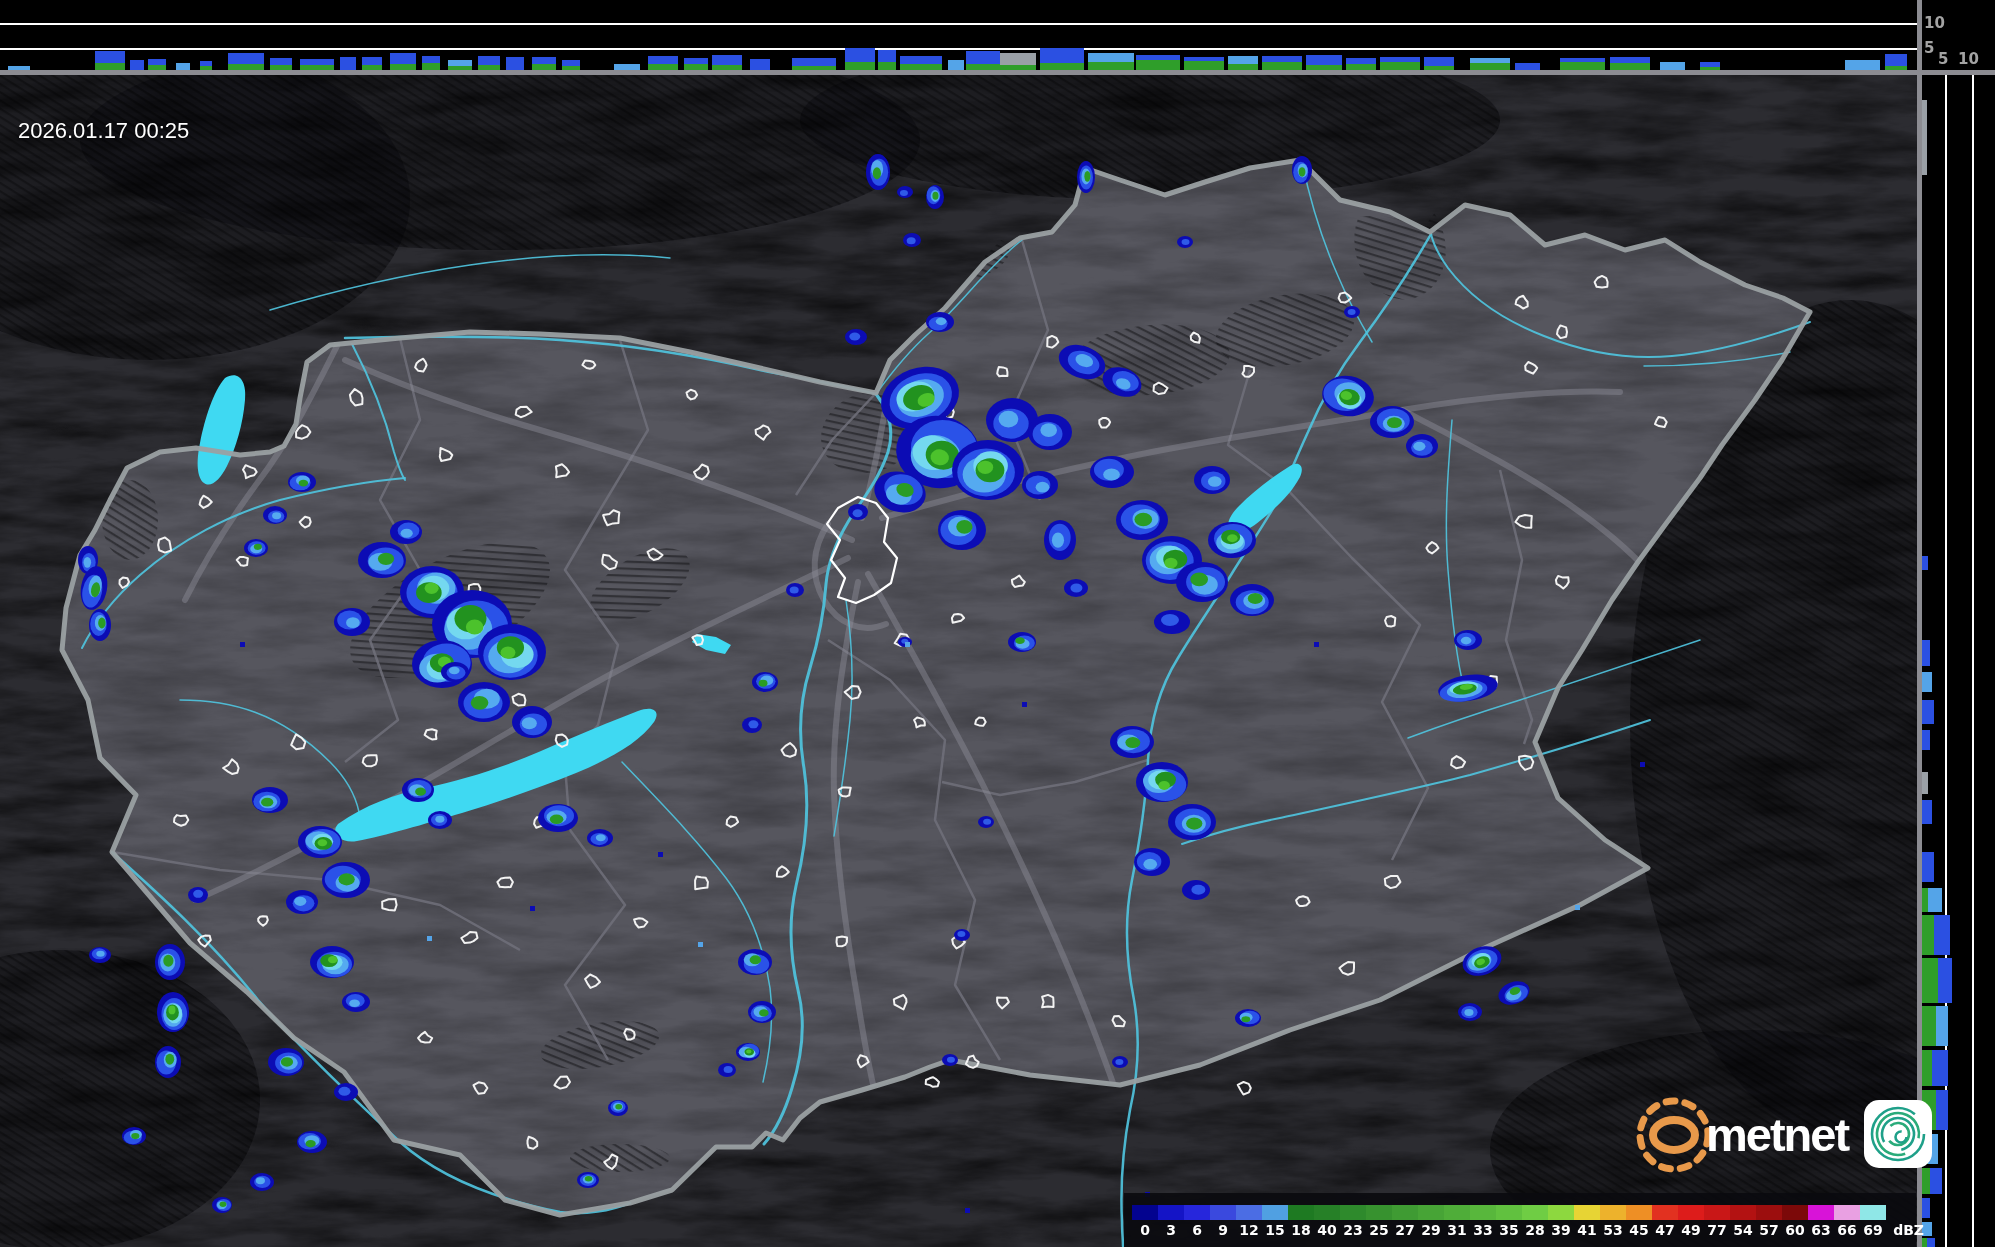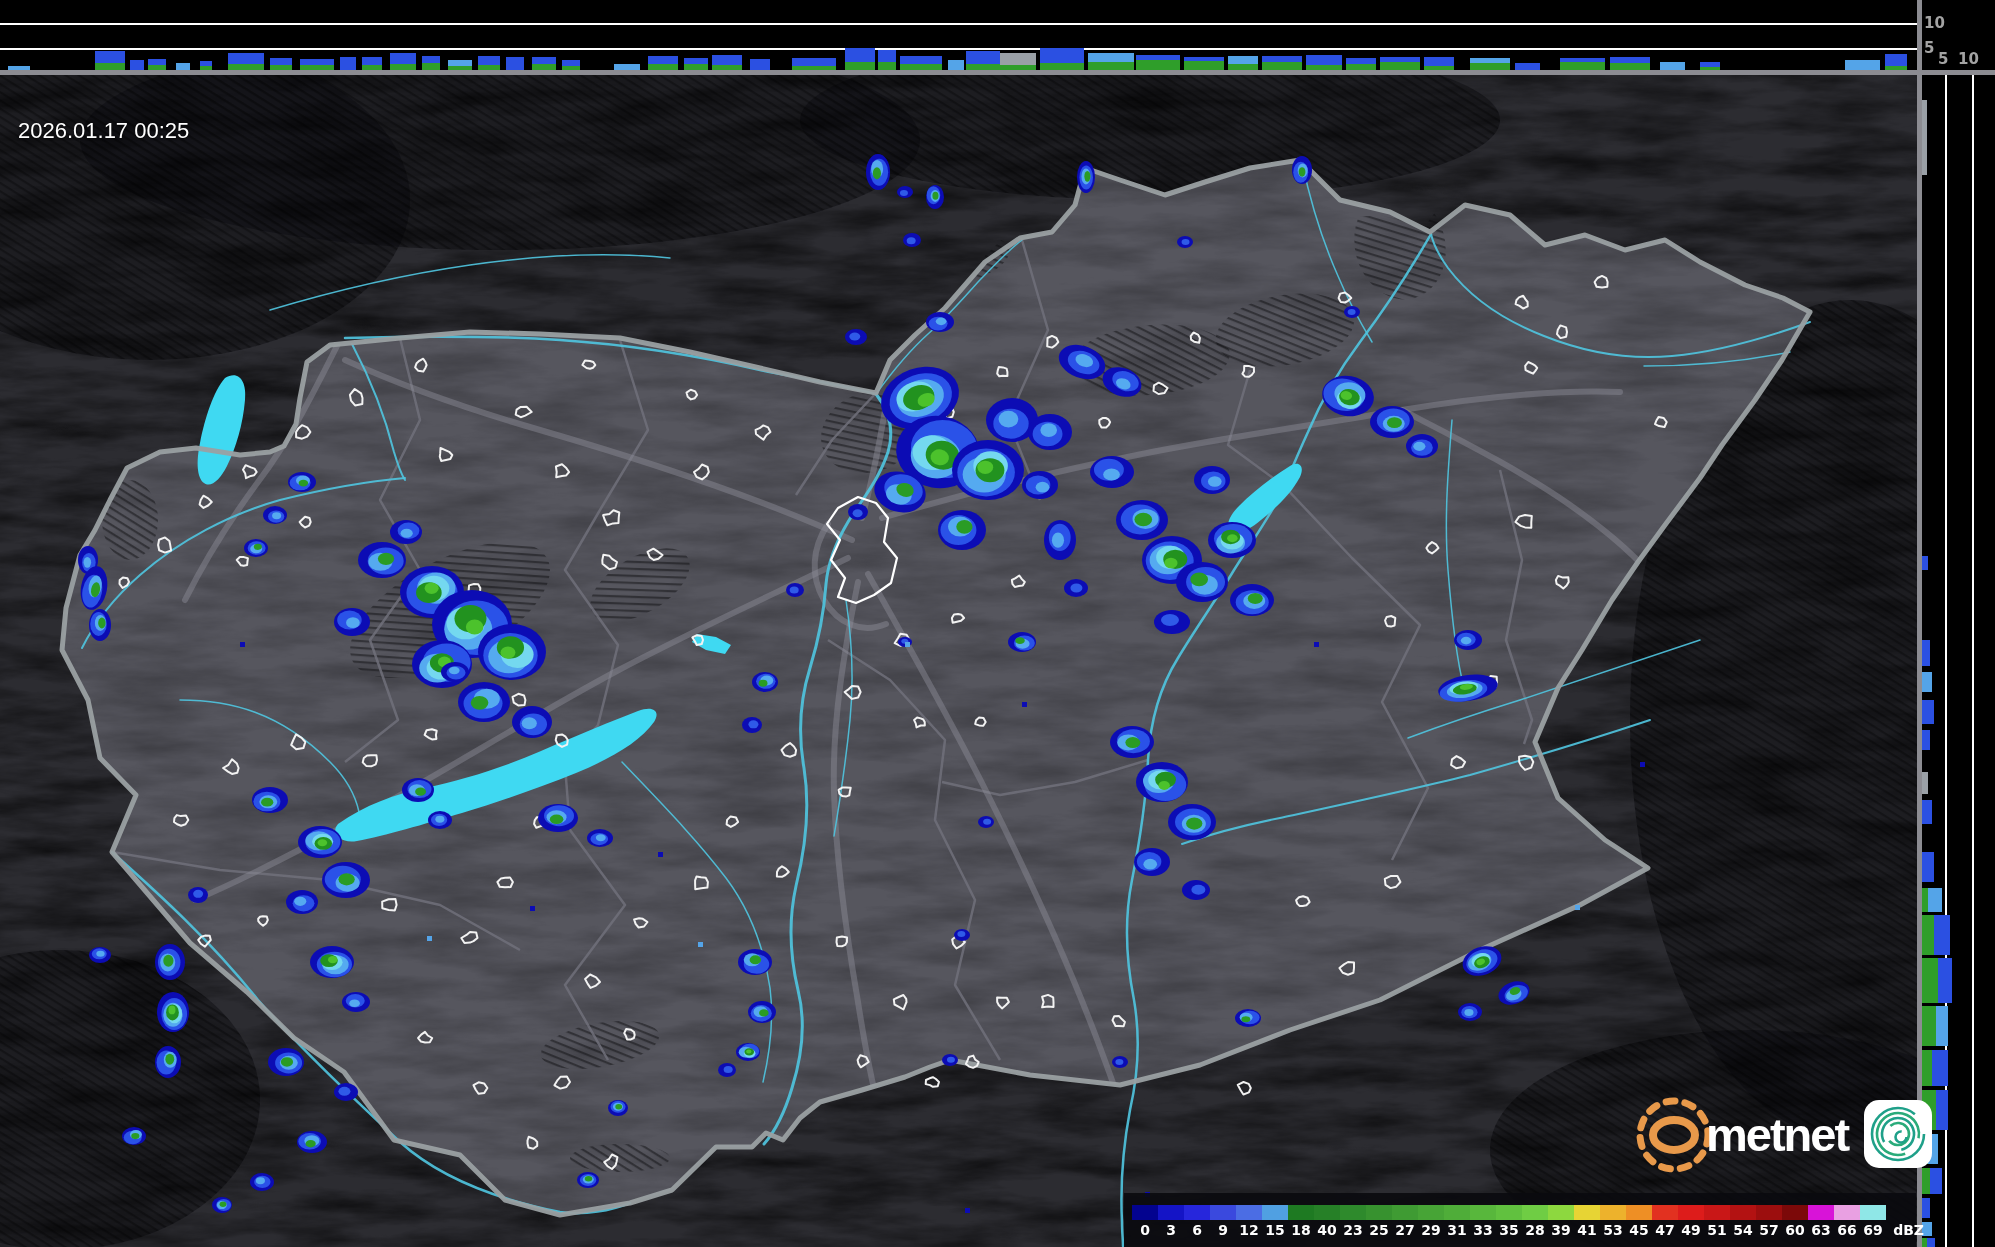--- a/index.html
+++ b/index.html
@@ -1041,21 +1041,21 @@
         <div class="cb-lbl">31</div>
         <div class="cb-lbl">33</div>
         <div class="cb-lbl">35</div>
         <div class="cb-lbl">28</div>
         <div class="cb-lbl">39</div>
         <div class="cb-lbl">41</div>
         <div class="cb-lbl">53</div>
         <div class="cb-lbl">45</div>
         <div class="cb-lbl">47</div>
         <div class="cb-lbl">49</div>
-        <div class="cb-lbl">51</div>
+        <div class="cb-lbl">77</div>
         <div class="cb-lbl">54</div>
         <div class="cb-lbl">57</div>
         <div class="cb-lbl">60</div>
         <div class="cb-lbl">63</div>
         <div class="cb-lbl">66</div>
         <div class="cb-lbl">69</div>
         <div class="cb-unit">dBZ</div>
       </div>
   </div>
 

